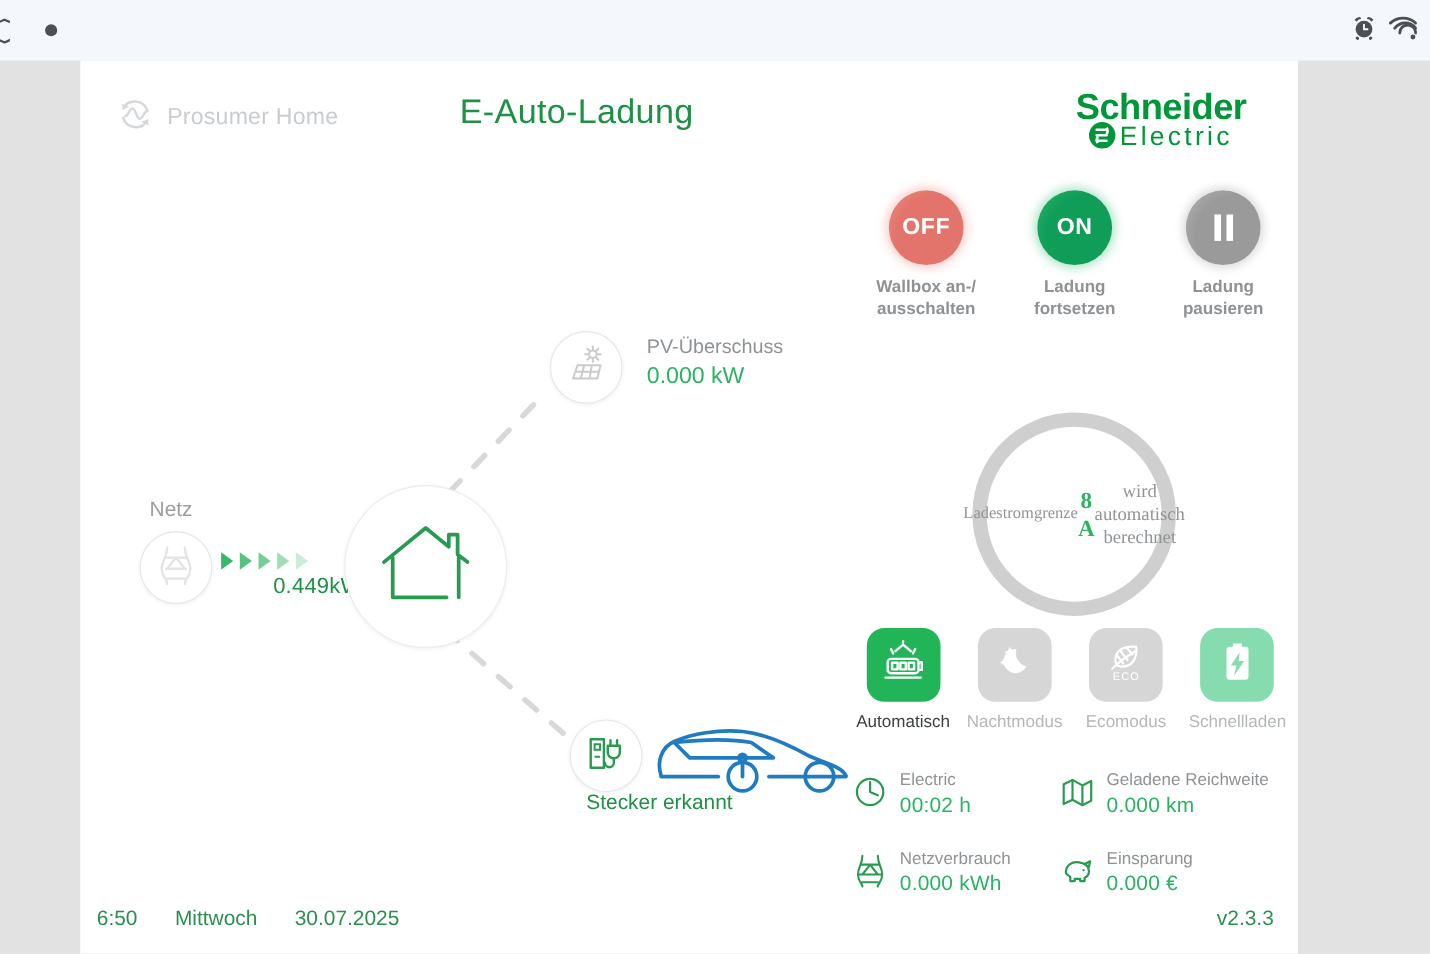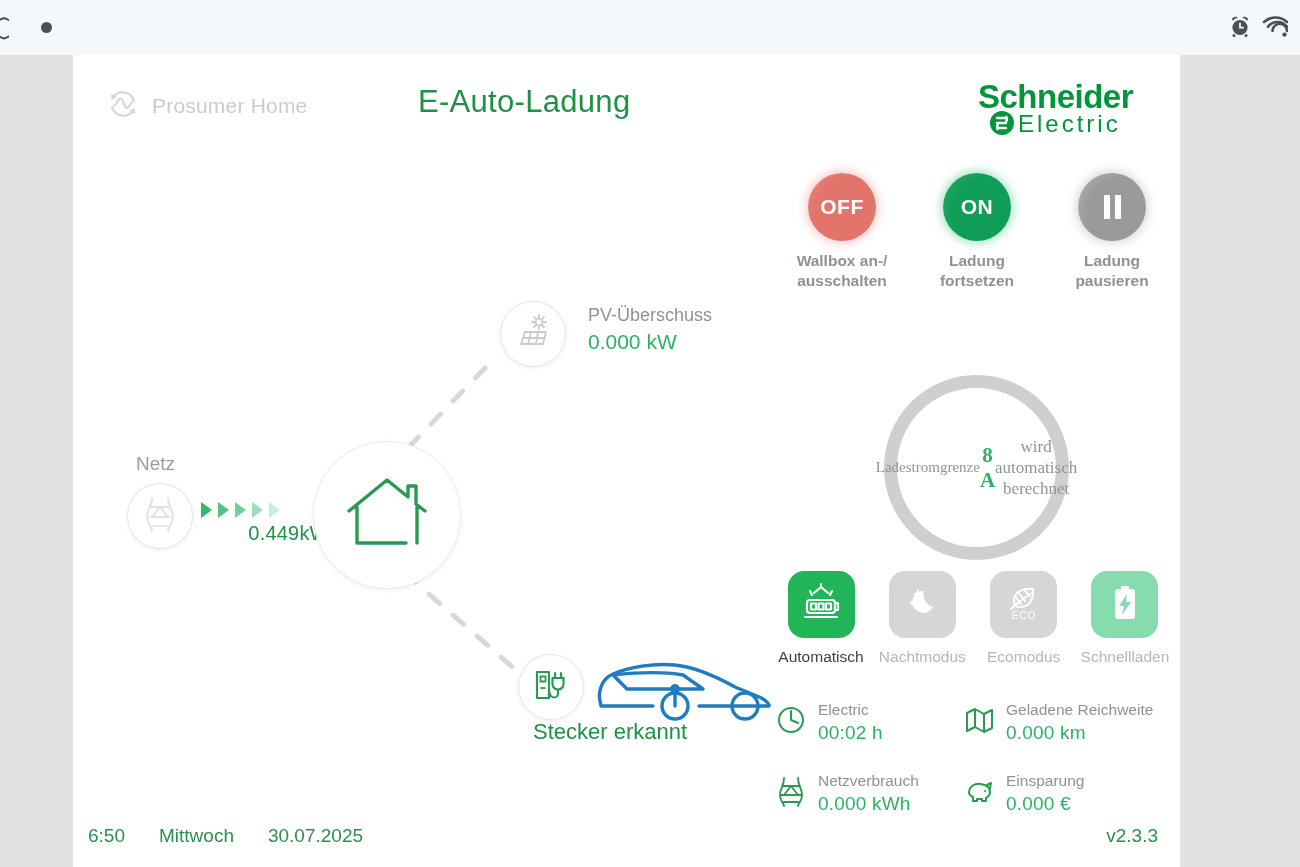--- a/index.html
+++ b/index.html
@@ -59,21 +59,21 @@
   .lbl-netz { position: absolute; left: 63px; top: 300px; color: #9b9ea1; font-size: 19px; }
   .grid-flow { position: absolute; left: 128px; top: 347px; width: 175px; }
   .arrows { display: flex; gap: 6px; align-items: center; height: 20px; }
   .arrow { width: 0; height: 0; border-top: 8px solid transparent; border-bottom: 8px solid transparent; border-left: 11px solid #2bb363; }
   .grid-val { color: #1e9145; font-size: 20px; text-align: center; margin-top: 2px; letter-spacing:.2px;}
 
   .pv-text { position: absolute; left: 515px; top: 152px; }
   .pv-name { color: #8e9295; font-size: 18px; }
   .pv-val { color: #2bb363; font-size: 21px; margin-top: 4px; }
 
-  .plug-text { position: absolute; left: 460px; top: 566px; color: #1e9145; font-size: 22px; }
+  .plug-text { position: absolute; left: 460px; top: 566px; color: #1e9145; font-size: 19px; }
   .car { position: absolute; left: 510px; top: 496px; }
 
   
   .panel { position: absolute; left: 690px; top: 98px; width: 417px; height: 700px; }
 
   .ctrl-row { position: absolute; left: 14px; top: 20px; width: 400px; display: flex; justify-content: space-between; }
   .ctrl { width: 130px; display: flex; flex-direction: column; align-items: center; }
   .ctrl-knob {
     width: 68px; height: 68px; border-radius: 50%;
     display: flex; align-items: center; justify-content: center;

